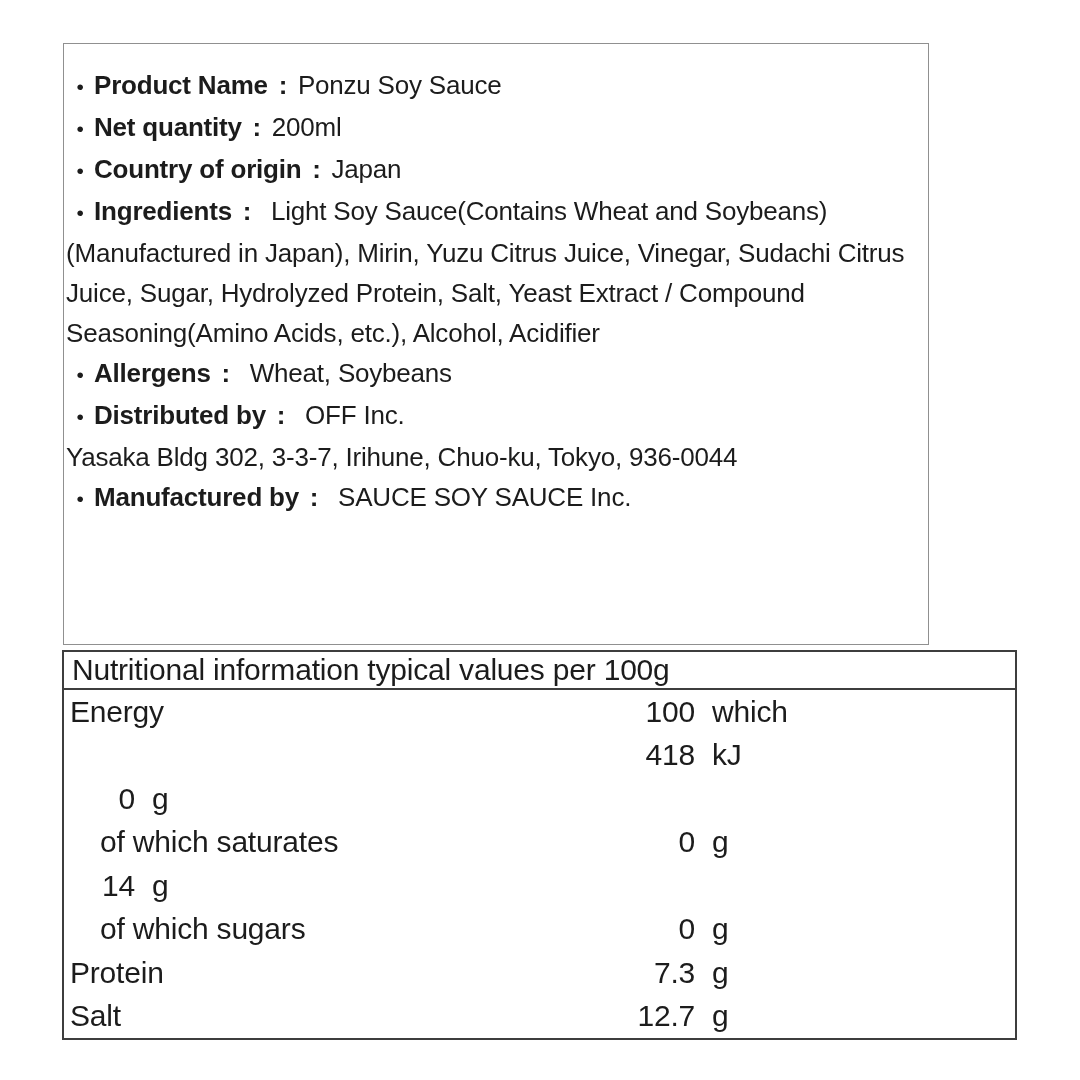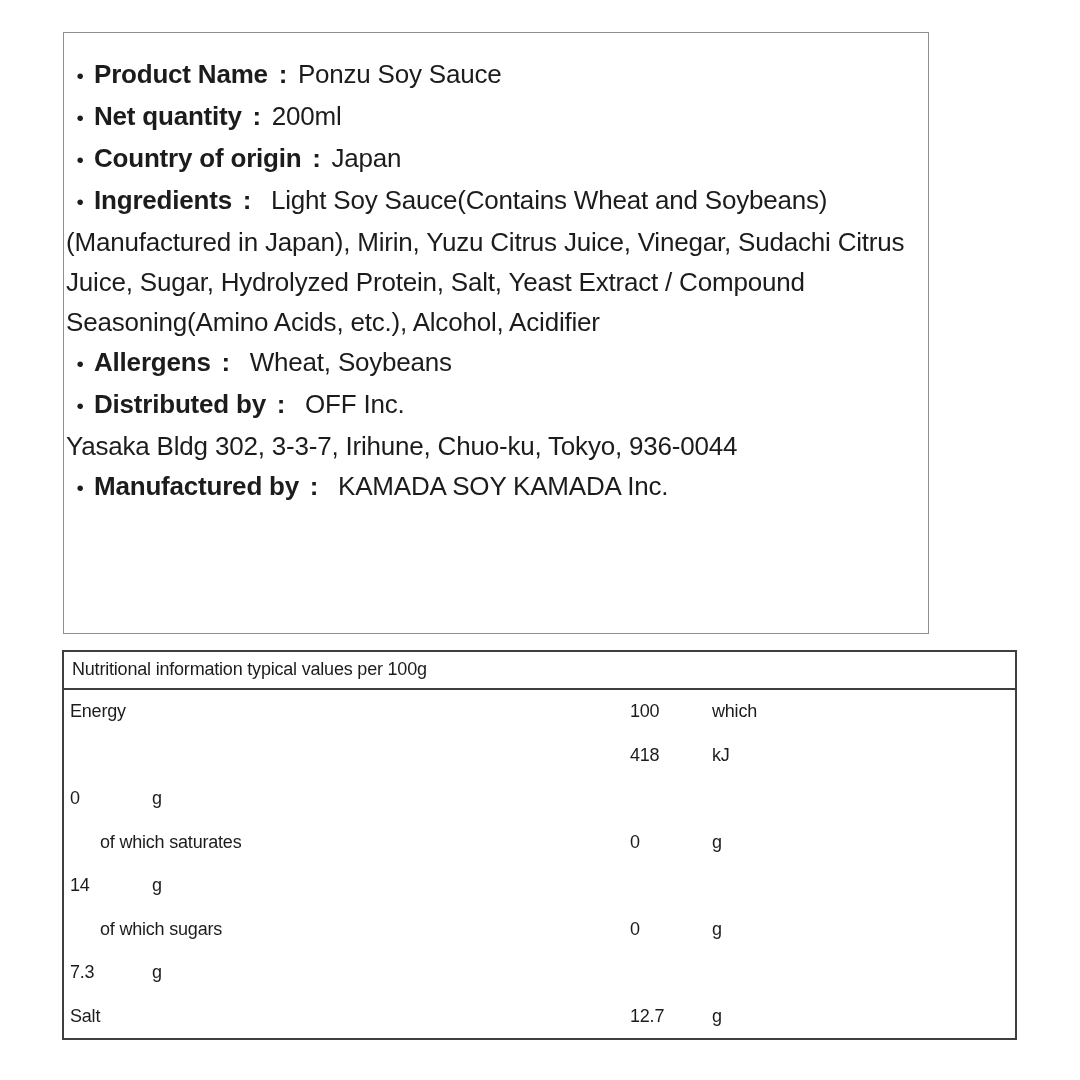--- a/index.html
+++ b/index.html
@@ -12,21 +12,21 @@
     height: 1080px;
     position: relative;
     font-family: "Liberation Sans", "DejaVu Sans", sans-serif;
     color: #1c1c1c;
   }
 
   
   .info-box {
     position: absolute;
     left: 63px;
-    top: 32px;
+    top: 43px;
     width: 866px;
     height: 602px;
     box-sizing: border-box;
     border: 1px solid #909090;
     padding: 21px 2px 16px 2px;
     font-size: 26px;
     line-height: 40px;
     letter-spacing: -0.2px;
     overflow: hidden;
   }
@@ -49,21 +49,21 @@
 
   
   .nutri-box {
     position: absolute;
     left: 62px;
     top: 650px;
     width: 955px;
     height: 390px;
     box-sizing: border-box;
     border: 2px solid #3e3e3e;
-    font-size: 18px;
+    font-size: 30px;
     letter-spacing: -0.2px;
   }
   .nutri-header {
     box-sizing: border-box;
     height: 38px;
     line-height: 35px;
     padding-left: 8px;
     border-bottom: 2px solid #3e3e3e;
     white-space: nowrap;
     overflow: hidden;
@@ -80,21 +80,21 @@
     padding-left: 6px;
   }
   .n-name {
     box-sizing: border-box;
     width: 560px;
     white-space: nowrap;
   }
   .n-name.indent { padding-left: 30px; }
   .n-val {
     width: 65px;
-    text-align: left;
+    text-align: right;
     white-space: nowrap;
   }
   .n-unit { padding-left: 17px; white-space: nowrap; }
 </style>
 </head>
 <body>
 
 <div class="info-box">
 
   <div class="info-row">
@@ -117,21 +117,21 @@
     <span class="bullet">•</span><span class="lbl">Allergens</span><span class="colon">:</span><span class="val pad">Wheat, Soybeans</span>
   </div>
 
 
   <div class="info-row">
     <span class="bullet">•</span><span class="lbl">Distributed by</span><span class="colon">:</span><span class="val pad">OFF Inc.</span>
     <span class="address">Yasaka Bldg 302, 3-3-7, Irihune, Chuo-ku, Tokyo, 936-0044</span>
   </div>
 
   <div class="info-row">
-    <span class="bullet">•</span><span class="lbl">Manufactured by</span><span class="colon">:</span><span class="val pad">KAMADA SOY KAMADA Inc.</span>
+    <span class="bullet">•</span><span class="lbl">Manufactured by</span><span class="colon">:</span><span class="val pad">SAUCE SOY SAUCE Inc.</span>
   </div>
 
 </div>
 
 <div class="nutri-box">
   <div class="nutri-header">Nutritional information typical values per 100g</div>
   <div class="nutri-body">
 
     <div class="nutri-row">
       <span class="n-name">Energy</span>
@@ -161,20 +161,21 @@
       <span class="n-unit">g</span>
     </div>
 
     <div class="nutri-row">
       <span class="n-name indent">of which sugars</span>
       <span class="n-val">0</span>
       <span class="n-unit">g</span>
     </div>
 
     <div class="nutri-row">
+      <span class="n-name">Protein</span>
       <span class="n-val">7.3</span>
       <span class="n-unit">g</span>
     </div>
 
     <div class="nutri-row">
       <span class="n-name">Salt</span>
       <span class="n-val">12.7</span>
       <span class="n-unit">g</span>
     </div>
 

